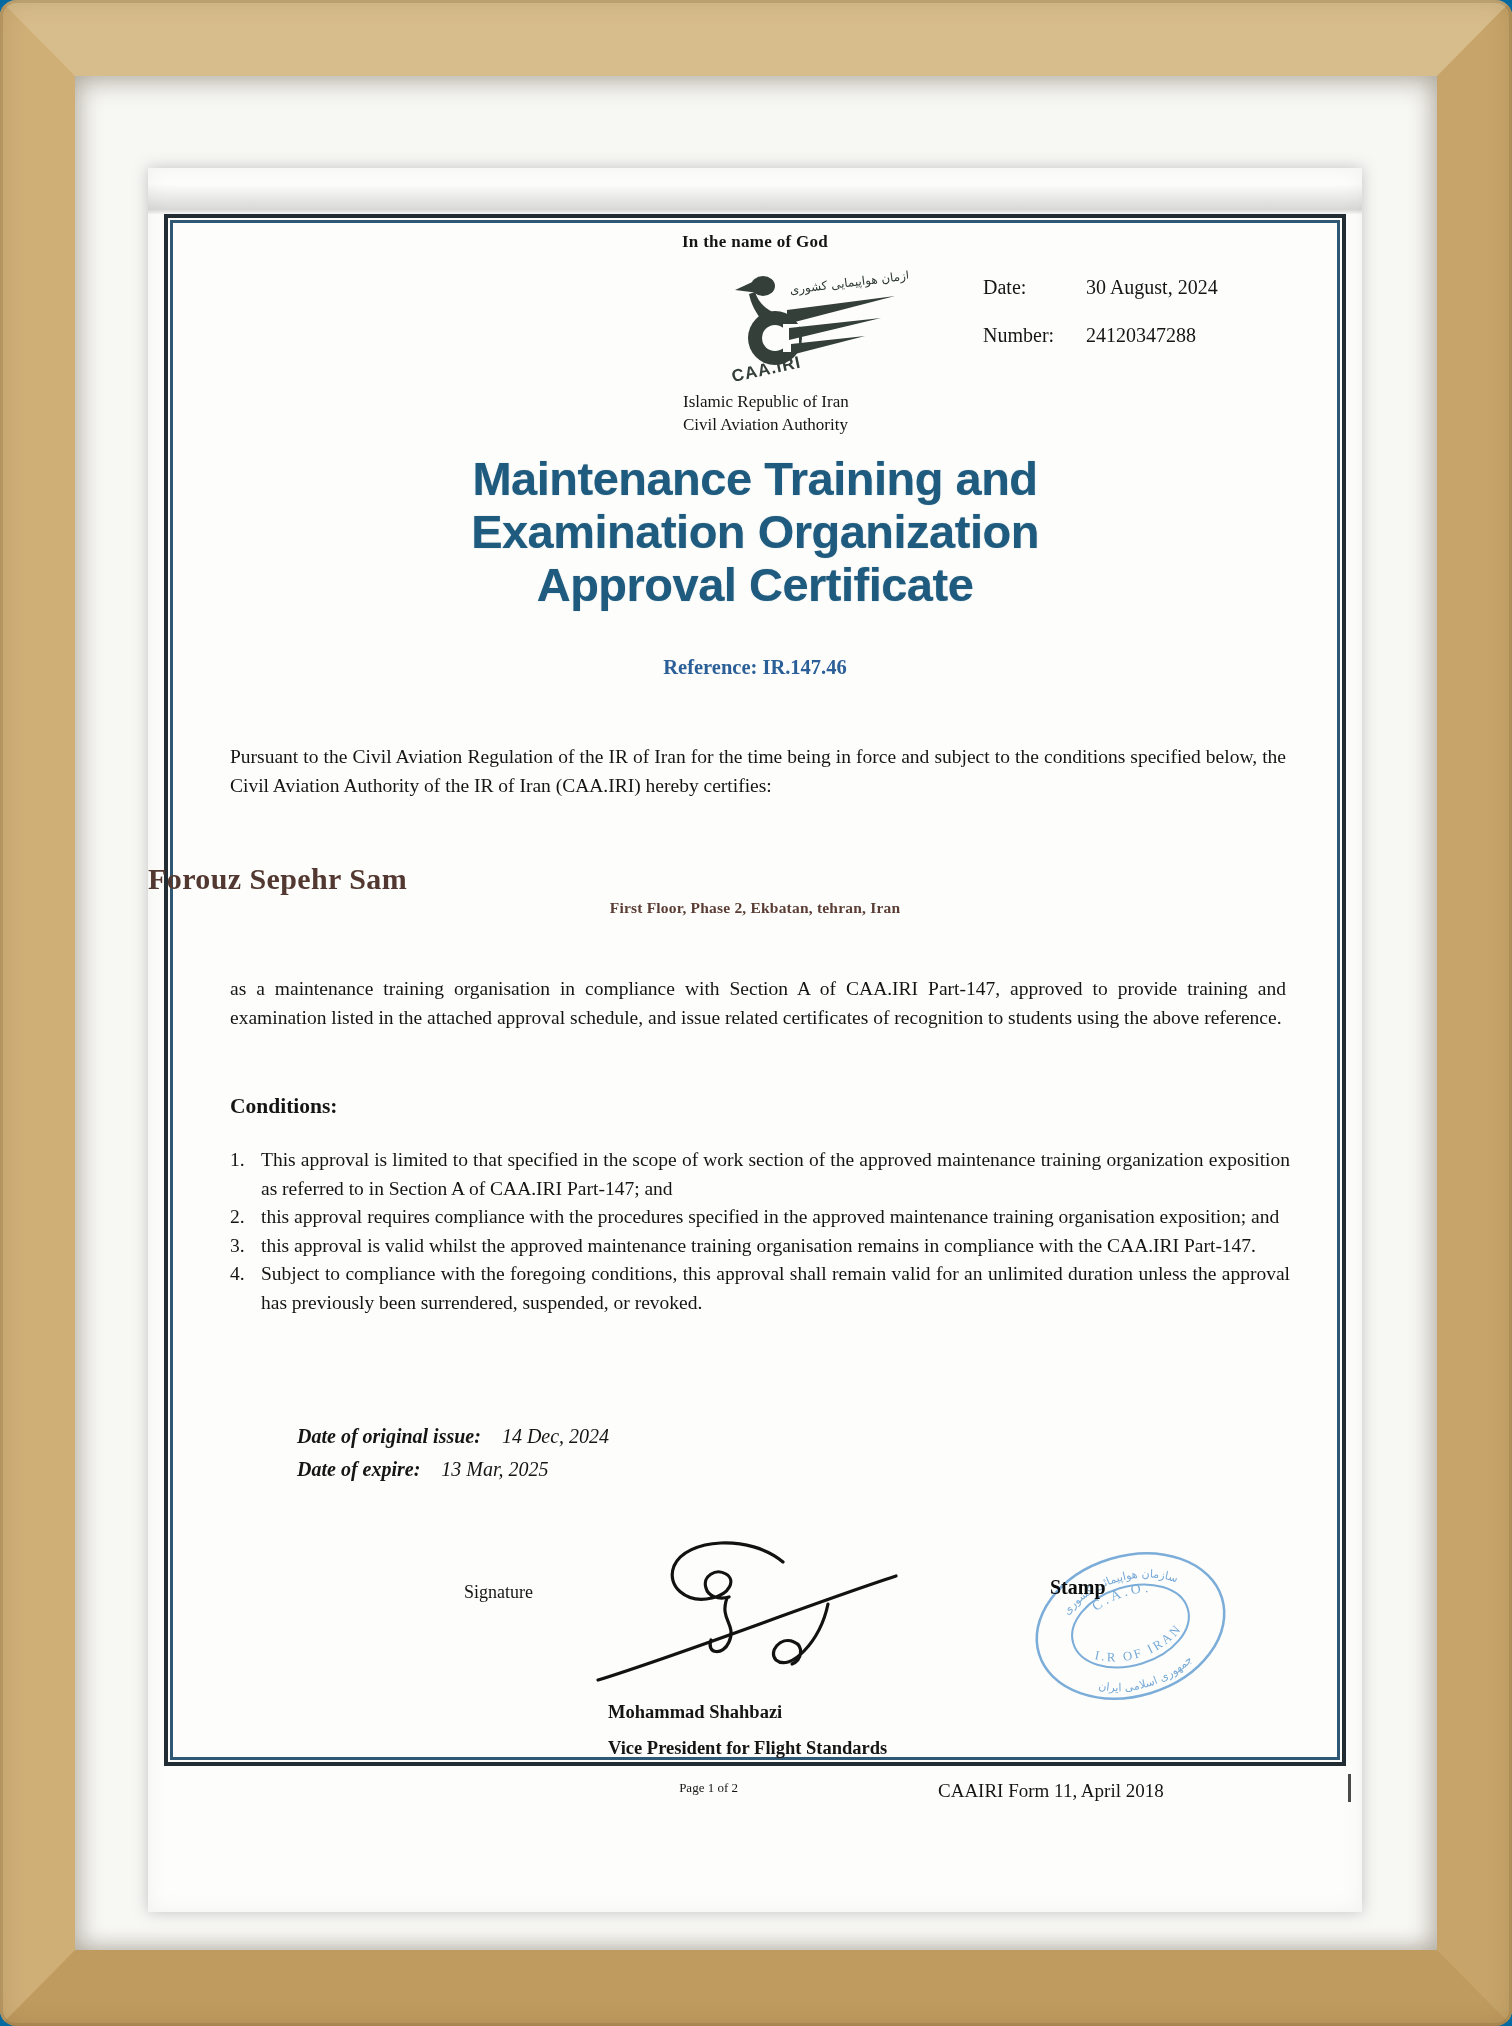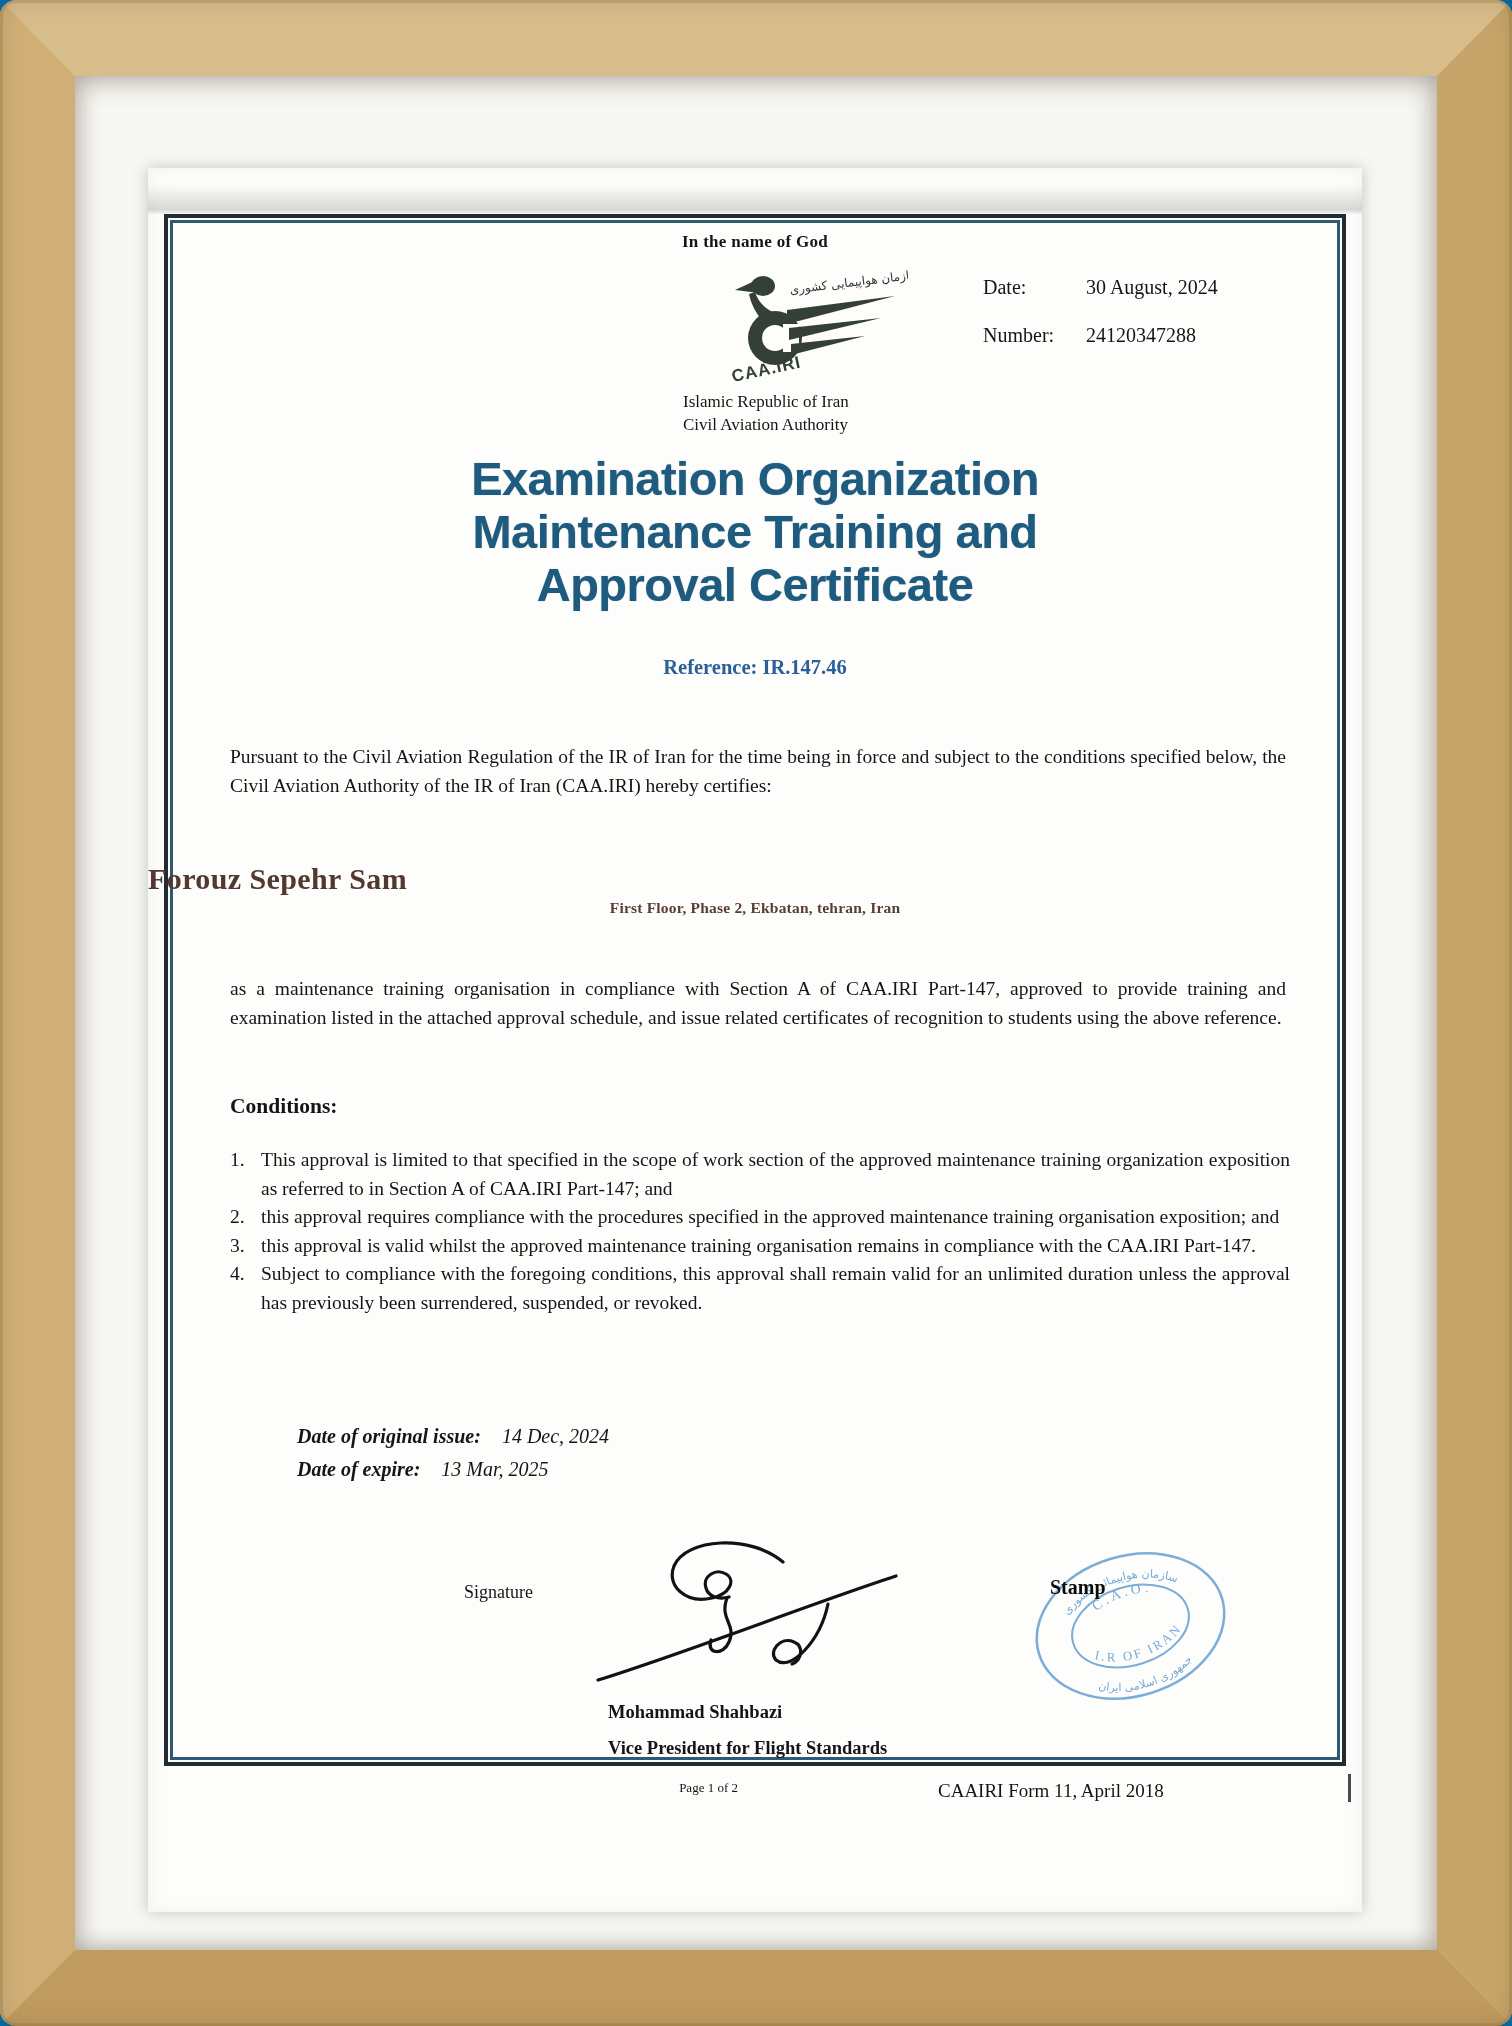--- a/index.html
+++ b/index.html
@@ -99,22 +99,22 @@
     <div class="head-row row-date">
       <span class="lbl">Date:</span>
       <span class="val">30 August, 2024</span>
     </div>
     <div class="head-row row-number">
       <span class="lbl">Number:</span>
       <span class="val">24120347288</span>
     </div>
 
     <div class="title">
+      <div>Maintenance Training and</div>
       <div>Examination Organization</div>
-      <div>Maintenance Training and</div>
       <div>Approval Certificate</div>
     </div>
 
     <div class="reference">Reference: IR.147.46</div>
 
     <div class="para para1">Pursuant to the Civil Aviation Regulation of the IR of Iran for the time being in force and subject to the conditions specified below, the Civil Aviation Authority of the IR of Iran (CAA.IRI) hereby certifies:</div>
 
     <div class="holder-name">Forouz Sepehr Sam</div>
     <div class="holder-address">First Floor, Phase 2, Ekbatan, tehran, Iran</div>
 

